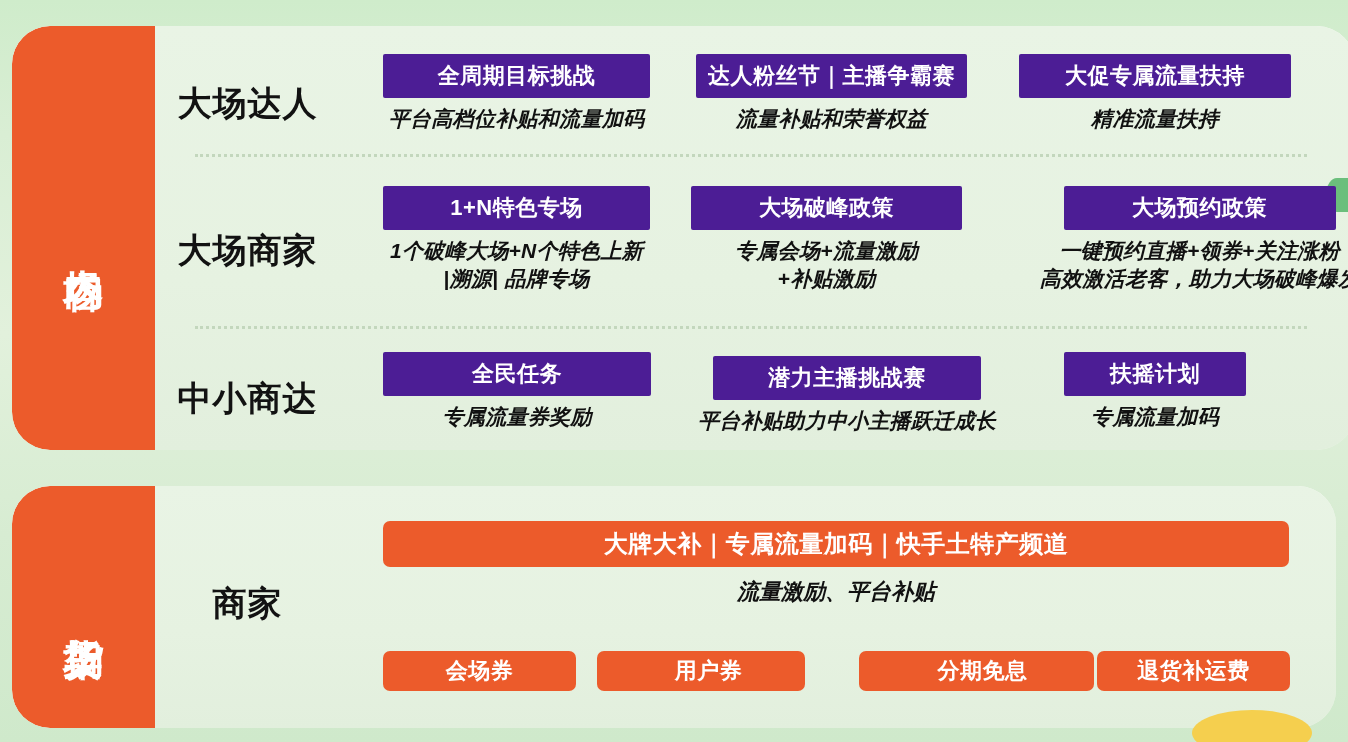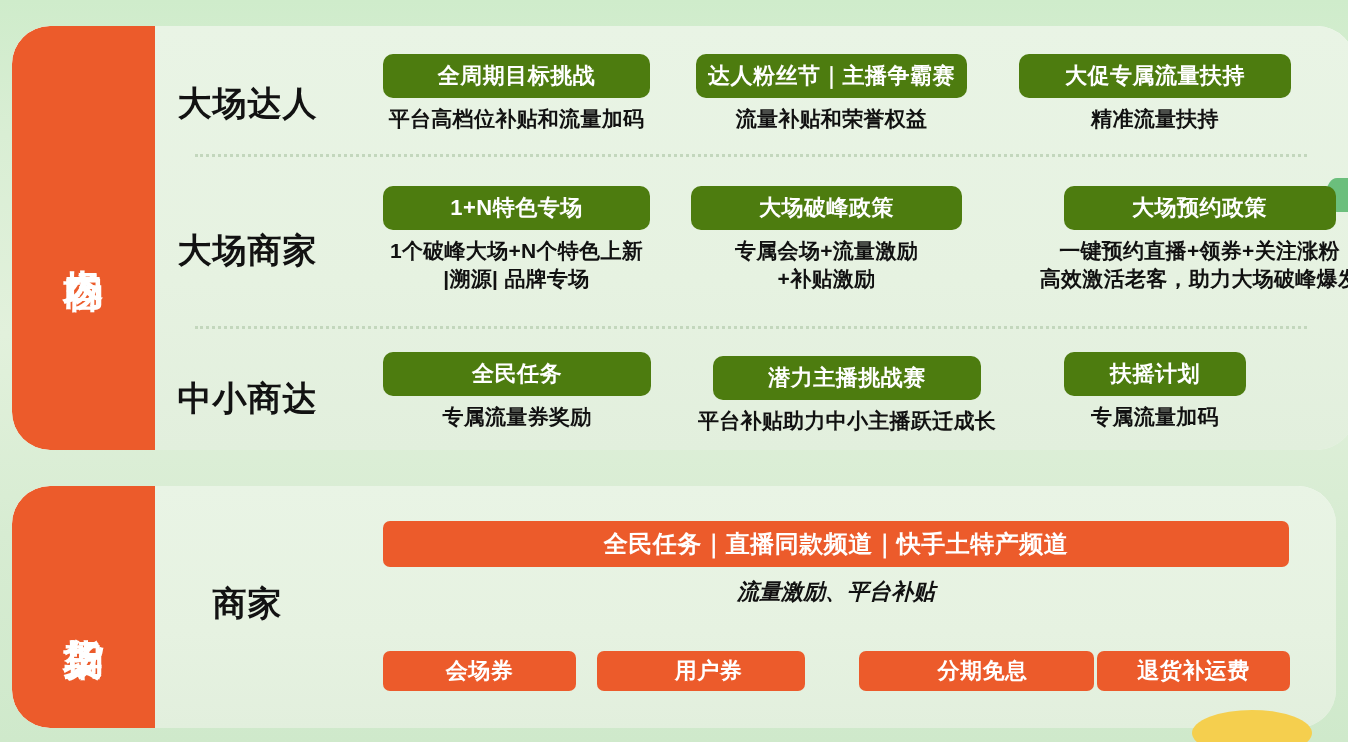--- a/index.html
+++ b/index.html
@@ -112,41 +112,42 @@
     position: relative;
     height: 100%;
   }
 
   .card {
     position: absolute;
     text-align: center;
   }
 
   .pill {
-    background: #4d7c0f;
+    background: #4c1d95;
     color: #ffffff;
-    border-radius: 10px;
+    border-radius: 2px;
     font-size: 22px;
     font-weight: bold;
     letter-spacing: .5px;
     height: 44px;
     line-height: 44px;
     white-space: nowrap;
     overflow: hidden;
     text-overflow: ellipsis;
   }
 
   .sub {
     margin-top: 7px;
     font-size: 21px;
     font-weight: bold;
     color: #111111;
     line-height: 1.32;
     letter-spacing: .3px;
     white-space: pre-line;
+    font-style: italic;
   }
 
   .divider {
     position: absolute;
     left: 40px;
     right: 48px;
     height: 0;
     border-top: 3px dotted #c3d7bd;
   }
 
@@ -289,21 +290,21 @@
 <div class="panel" id="panel-goods-field">
   <div class="panel-content"></div>
 
   <div class="side-tab">
     <span class="side-tab-label">货架场</span>
   </div>
 
   <div class="goods-rows">
     <div class="goods-label">商家</div>
 
-    <div class="wide-pill">全民任务｜直播同款频道｜快手土特产频道</div>
+    <div class="wide-pill">大牌大补｜专属流量加码｜快手土特产频道</div>
     <div class="wide-sub">流量激励、平台补贴</div>
 
     <div class="chip" style="left:228px; width:193px;">会场券</div>
     <div class="chip" style="left:442px; width:193px;padding-left:15px;">用户券</div>
     <div class="chip" style="left:704px; width:223px;padding-left:12px;">分期免息</div>
     <div class="chip" style="left:942px; width:193px;">退货补运费</div>
   </div>
 </div>
 
 <div class="blob-green-right"></div>

